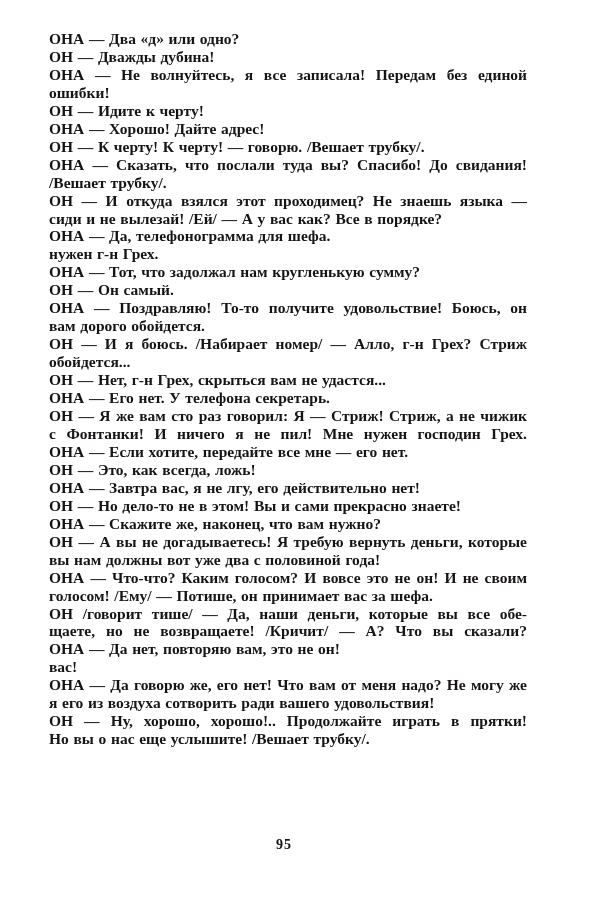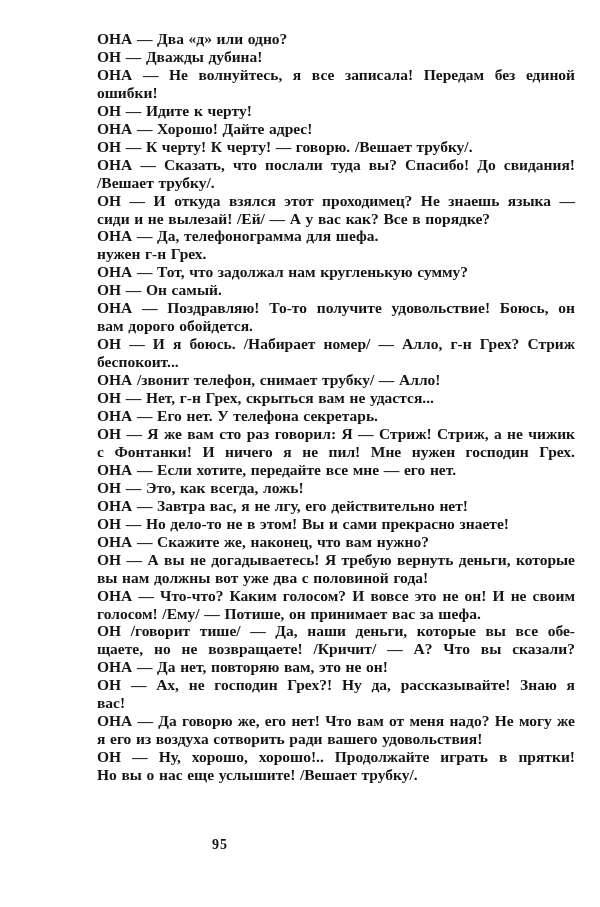--- a/index.html
+++ b/index.html
@@ -19,35 +19,34 @@
     -webkit-font-smoothing: antialiased;
   }
   .text-block {
     position: absolute;
     left: 49px;
     top: 30px;
     width: 478px;
     font-size: 15.5px;
     line-height: 17.95px;
     word-spacing: 0.05em;
-    margin-left: 48px;
   }
   .speech { margin: 0; }
   .line { min-height: 17.95px; text-align: left; }
   .line.just {
     text-align: justify;
     text-align-last: justify;
   }
   .stage { }
   .page-number {
     position: absolute;
     top: 837px;
     left: 212px;
     width: 80px;
-    text-align: left;
+    text-align: right;
     font-size: 14px;
     letter-spacing: 1px;
   }
 </style>
 </head>
 <body>
 
 <div class="page">
   <main class="text-block" id="dialogue">
       <div class="speech">
@@ -88,24 +87,21 @@
       </div>
       <div class="speech">
         <div class="line">ОН — Он самый.</div>
       </div>
       <div class="speech">
         <div class="line just">ОНА — Поздравляю! То-то получите удовольствие! Боюсь, он</div>
         <div class="line">вам дорого обойдется.</div>
       </div>
       <div class="speech">
         <div class="line just">ОН — И я боюсь. <span class="stage">/Набирает номер/</span> — Алло, г-н Грех? Стриж</div>
-        <div class="line">беспокоит...</div>
-      </div>
-      <div class="speech">
-        <div class="line">ОНА <span class="stage">/звонит телефон, снимает трубку/</span> — Алло!</div>
+        <div class="line">обойдется...</div>
       </div>
       <div class="speech">
         <div class="line">ОН — Нет, г-н Грех, скрыться вам не удастся...</div>
       </div>
       <div class="speech">
         <div class="line">ОНА — Его нет. У телефона секретарь.</div>
       </div>
       <div class="speech">
         <div class="line just">ОН — Я же вам сто раз говорил: Я — Стриж! Стриж, а не чижик</div>
         <div class="line just">с Фонтанки! И ничего я не пил! Мне нужен господин Грех.</div>
@@ -134,21 +130,20 @@
         <div class="line">голосом! <span class="stage">/Ему/</span> — Потише, он принимает вас за шефа.</div>
       </div>
       <div class="speech">
         <div class="line just">ОН <span class="stage">/говорит тише/</span> — Да, наши деньги, которые вы все обе-</div>
         <div class="line just">щаете, но не возвращаете! <span class="stage">/Кричит/</span> — А? Что вы сказали?</div>
       </div>
       <div class="speech">
         <div class="line">ОНА — Да нет, повторяю вам, это не он!</div>
       </div>
       <div class="speech">
-        <div class="line just">ОН — Ах, не господин Грех?! Ну да, рассказывайте! Знаю я</div>
         <div class="line">вас!</div>
       </div>
       <div class="speech">
         <div class="line just">ОНА — Да говорю же, его нет! Что вам от меня надо? Не могу же</div>
         <div class="line">я его из воздуха сотворить ради вашего удовольствия!</div>
       </div>
       <div class="speech">
         <div class="line just">ОН — Ну, хорошо, хорошо!.. Продолжайте играть в прятки!</div>
         <div class="line">Но вы о нас еще услышите! <span class="stage">/Вешает трубку/</span>.</div>
       </div>

